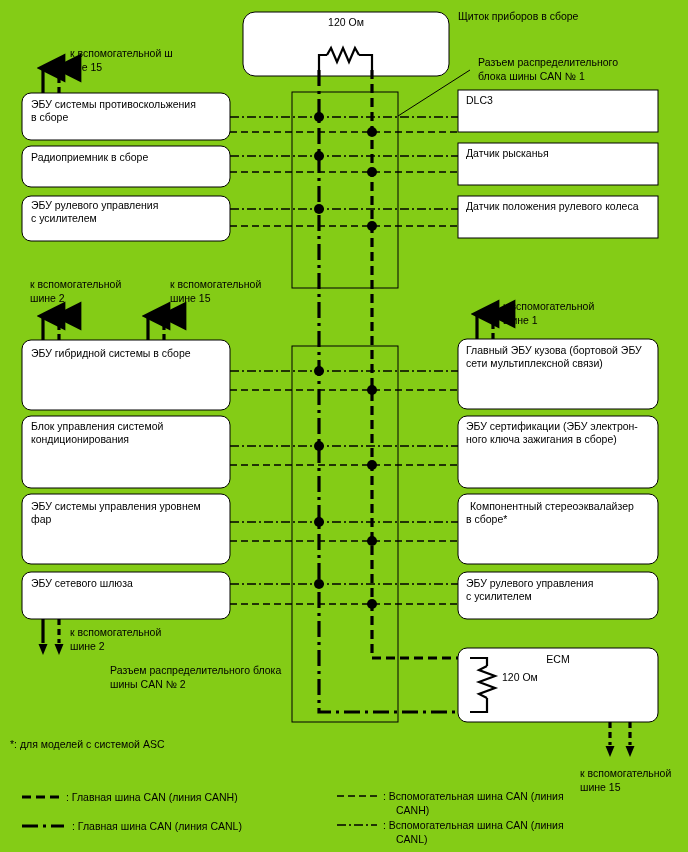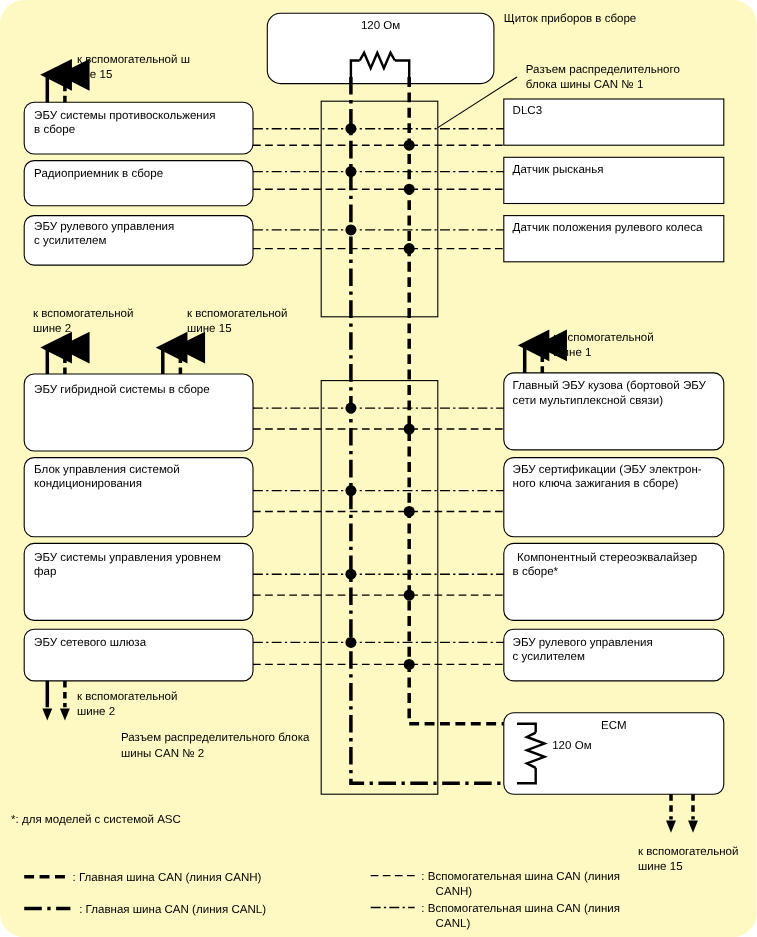--- a/index.html
+++ b/index.html
@@ -1,17 +1,17 @@
 <!DOCTYPE html>
 <html><head>
 <meta charset="utf-8">
 <style>
   html,body{margin:0;padding:0;background:#ffffff;}
   body{width:688px;height:852px;font-family:"Liberation Sans",sans-serif;}
-  #stage{position:relative;width:688px;height:852px;overflow:hidden;background:#fef9c3;border-radius:22px;}
+  #stage{position:relative;width:688px;height:852px;overflow:hidden;background:#84cc16;}
   svg#diagram{position:absolute;left:0;top:0;width:688px;height:852px;}
   .ecu-label{font-family:"Liberation Sans",sans-serif;font-size:10.5px;fill:#000;}
   .note-label{font-family:"Liberation Sans",sans-serif;font-size:10.5px;fill:#000;}
   .legend-label{font-family:"Liberation Sans",sans-serif;font-size:10.5px;fill:#000;}
   .res-label{font-family:"Liberation Sans",sans-serif;font-size:10.5px;fill:#000;}
   .box{fill:#ffffff;stroke:#000000;stroke-width:1;}
   .conn-box{fill:none;stroke:#000000;stroke-width:1;}
   .wire{fill:none;stroke:#000000;}
   
   .mainH{stroke-width:3.2;stroke-dasharray:9 5;stroke-linecap:butt;}

